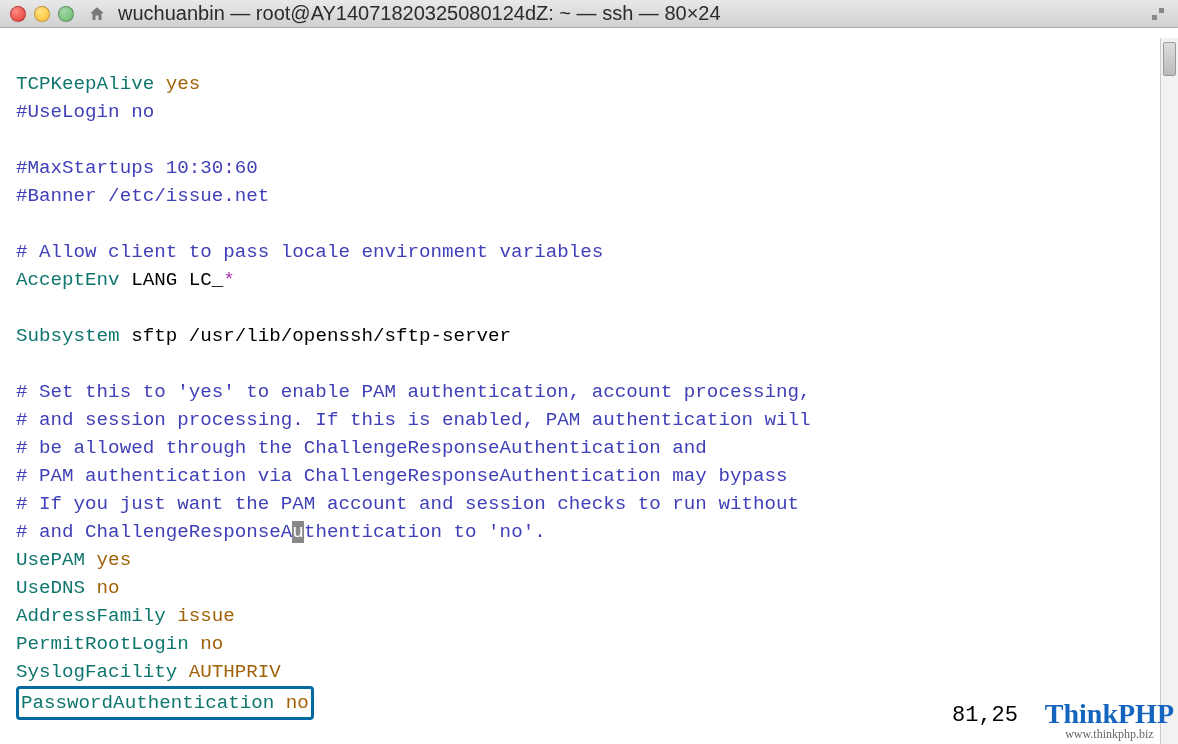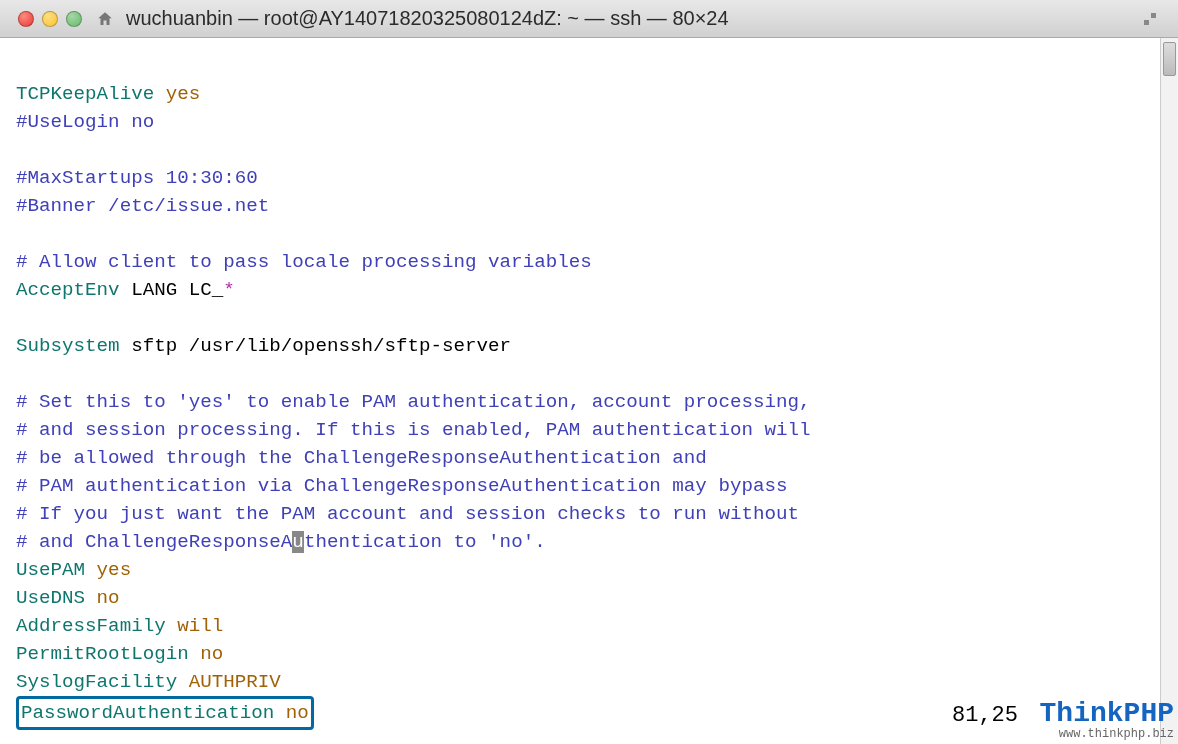--- a/index.html
+++ b/index.html
@@ -5,26 +5,26 @@
     * { margin: 0; padding: 0; box-sizing: border-box; }
     body {
       font-family: Menlo, Monaco, "Courier New", monospace;
       background: #fff;
       width: 1178px;
       height: 744px;
       overflow: hidden;
       position: relative;
     }
     .titlebar {
-      height: 38px;
+      height: 28px;
       background: linear-gradient(#e8e8e8, #d0d0d0);
       border-bottom: 1px solid #aaa;
       display: flex;
       align-items: center;
-      padding: 0 18px;
+      padding: 0 10px;
       gap: 8px;
     }
     .traffic-light {
       width: 16px;
       height: 16px;
       border-radius: 50%;
       border: 1px solid rgba(0,0,0,0.25);
     }
     .tl-red { background: radial-gradient(circle at 35% 30%, #ff8a80, #e53935); }
     .tl-yellow { background: radial-gradient(circle at 35% 30%, #ffe082, #fbc02d); }
@@ -97,22 +97,22 @@
       position: absolute;
       right: 160px;
       bottom: 16px;
       font-size: 22px;
       color: #000;
     }
     .watermark {
       position: absolute;
       right: 4px;
       bottom: 4px;
-      text-align: right;
-      font-family: Liberation Mono, monospace;
+      text-align: center;
+      font-family: Liberation Serif, serif;
       line-height: 1;
     }
     .watermark .big {
       font-size: 28px;
       font-weight: 900;
       color: #1565c0;
     }
     .watermark .big .thin { color: #1565c0; font-weight: 700; }
     .watermark .small {
       font-size: 12px;
@@ -139,34 +139,34 @@
   </span>
 </div>
 
 <div class="terminal">
 <span class="kw">TCPKeepAlive</span><span class="val-teal"> yes</span>
 <span class="comment">#UseLogin no</span>
 
 <span class="comment">#MaxStartups 10:30:60</span>
 <span class="comment">#Banner /etc/issue.net</span>
 
-<span class="comment"># Allow client to pass locale processing variables</span>
+<span class="comment"># Allow client to pass locale environment variables</span>
 <span class="kw">AcceptEnv</span><span> LANG LC_</span><span class="purple">*</span>
 
 <span class="kw">Subsystem</span><span> sftp /usr/lib/openssh/sftp-server</span>
 
 <span class="comment"># Set this to 'yes' to enable PAM authentication, account processing,</span>
 <span class="comment"># and session processing. If this is enabled, PAM authentication will</span>
 <span class="comment"># be allowed through the ChallengeResponseAuthentication and</span>
 <span class="comment"># PAM authentication via ChallengeResponseAuthentication may bypass</span>
 <span class="comment"># If you just want the PAM account and session checks to run without</span>
 <span class="comment"><span># and ChallengeResponseA</span><span class="cursor-block">u</span><span>thentication to 'no'.</span></span>
 <span class="kw">UsePAM</span><span class="val-teal"> yes</span>
 <span class="kw">UseDNS</span><span class="val-teal"> no</span>
-<span class="kw">AddressFamily</span><span class="val-teal"> will</span>
+<span class="kw">AddressFamily</span><span class="val-teal"> issue</span>
 <span class="kw">PermitRootLogin</span><span class="val-teal"> no</span>
 <span class="kw">SyslogFacility</span><span class="val-teal"> AUTHPRIV</span>
 <span class="highlight-box"><span class="kw">PasswordAuthentication</span><span class="val-teal"> no</span></span>
 </div>
 
 <div class="scrollbar-track">
   <div class="scrollbar-thumb"></div>
 </div>
 
 <div class="status-pos">81,25</div>

